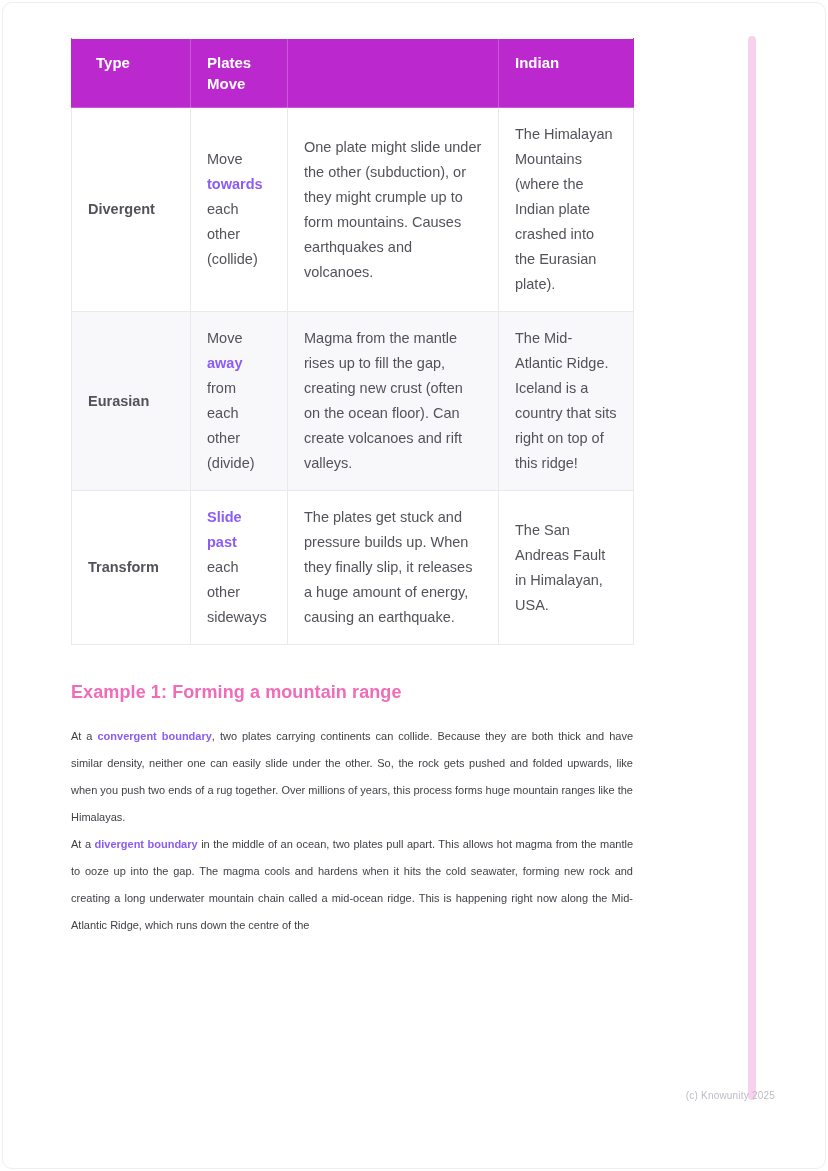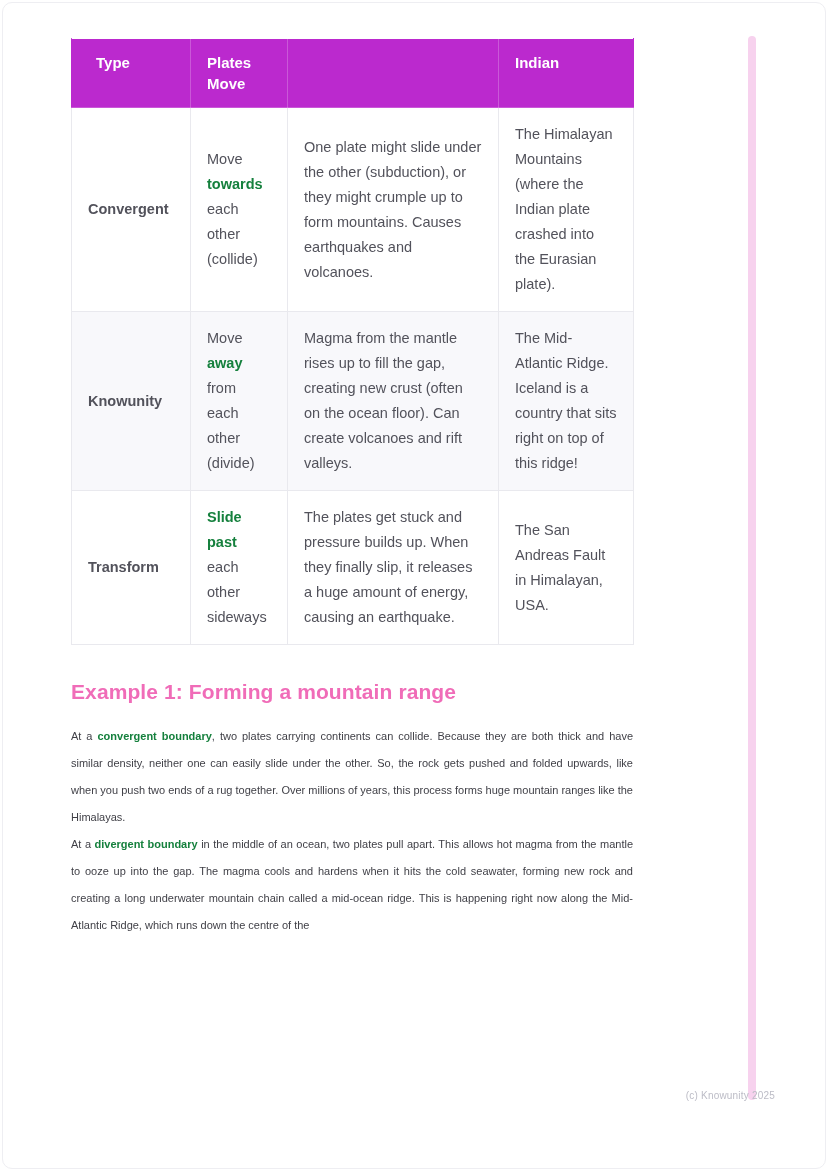--- a/index.html
+++ b/index.html
@@ -27,24 +27,24 @@
   }
   table.boundaries th:first-child{border-left-color:var(--table-header-bg);padding-left:24px;}
   table.boundaries th:last-child{border-right-color:var(--table-header-bg);}
   table.boundaries td{
     border:1px solid var(--table-border);
     padding:14px 16px;font-size:14.5px;line-height:25px;
     vertical-align:middle;color:#52525b;background:#ffffff;
   }
   table.boundaries tr.alt td{background:var(--row-alt-bg);margin-left:11px;}
   td.type-cell{font-weight:700;color:#27272a;}
-  td strong, p strong{font-weight:700;color:#15803d;}
+  td strong, p strong{font-weight:700;color:#8b5cf6;}
 
   h2.section-heading{
-    margin:34px 0 18px;font-size:21px;line-height:26px;font-weight:700;
+    margin:34px 0 18px;font-size:18px;line-height:26px;font-weight:700;
     color:var(--heading-accent);letter-spacing:0.1px;
   }
   p.section-para{
     font-size:11px;line-height:27px;color:#3f3f46;text-align:justify;width:562px;
   }
 
   .edge-bar{
     position:absolute;left:748px;top:36px;width:8px;height:1064px;
     border-radius:4px;background:var(--edge-bar);
   }
@@ -70,27 +70,27 @@
     <thead>
       <tr>
         <th>Type</th>
         <th>Plates Move</th>
         <th></th>
         <th>Indian</th>
       </tr>
     </thead>
     <tbody>
       <tr>
-        <td class="type-cell">Convergent</td>
+        <td class="type-cell">Divergent</td>
         <td><span>Move </span><strong>towards</strong><span> each other (collide)</span></td>
         <td>One plate might slide under the other (subduction), or they might crumple up to form mountains. Causes earthquakes and volcanoes.</td>
         <td>The Himalayan Mountains (where the Indian plate crashed into the Eurasian plate).</td>
       </tr>
       <tr class="alt">
-        <td class="type-cell">Knowunity</td>
+        <td class="type-cell">Eurasian</td>
         <td><span>Move </span><strong>away</strong><span> from each other (divide)</span></td>
         <td>Magma from the mantle rises up to fill the gap, creating new crust (often on the ocean floor). Can create volcanoes and rift valleys.</td>
         <td>The Mid-Atlantic Ridge. Iceland is a country that sits right on top of this ridge!</td>
       </tr>
       <tr>
         <td class="type-cell">Transform</td>
         <td><span></span><strong>Slide past</strong><span> each other sideways</span></td>
         <td>The plates get stuck and pressure builds up. When they finally slip, it releases a huge amount of energy, causing an earthquake.</td>
         <td>The San Andreas Fault in Himalayan, USA.</td>
       </tr>

